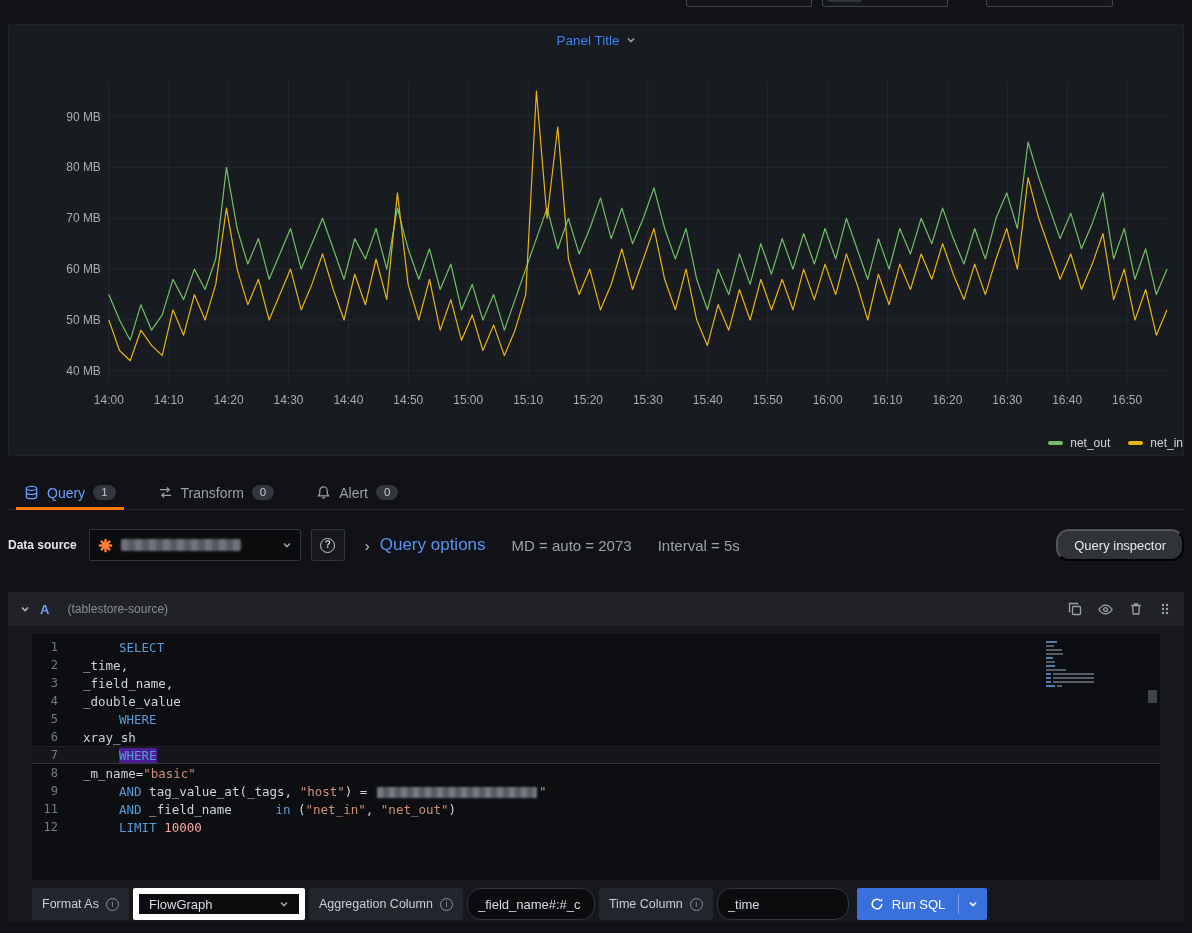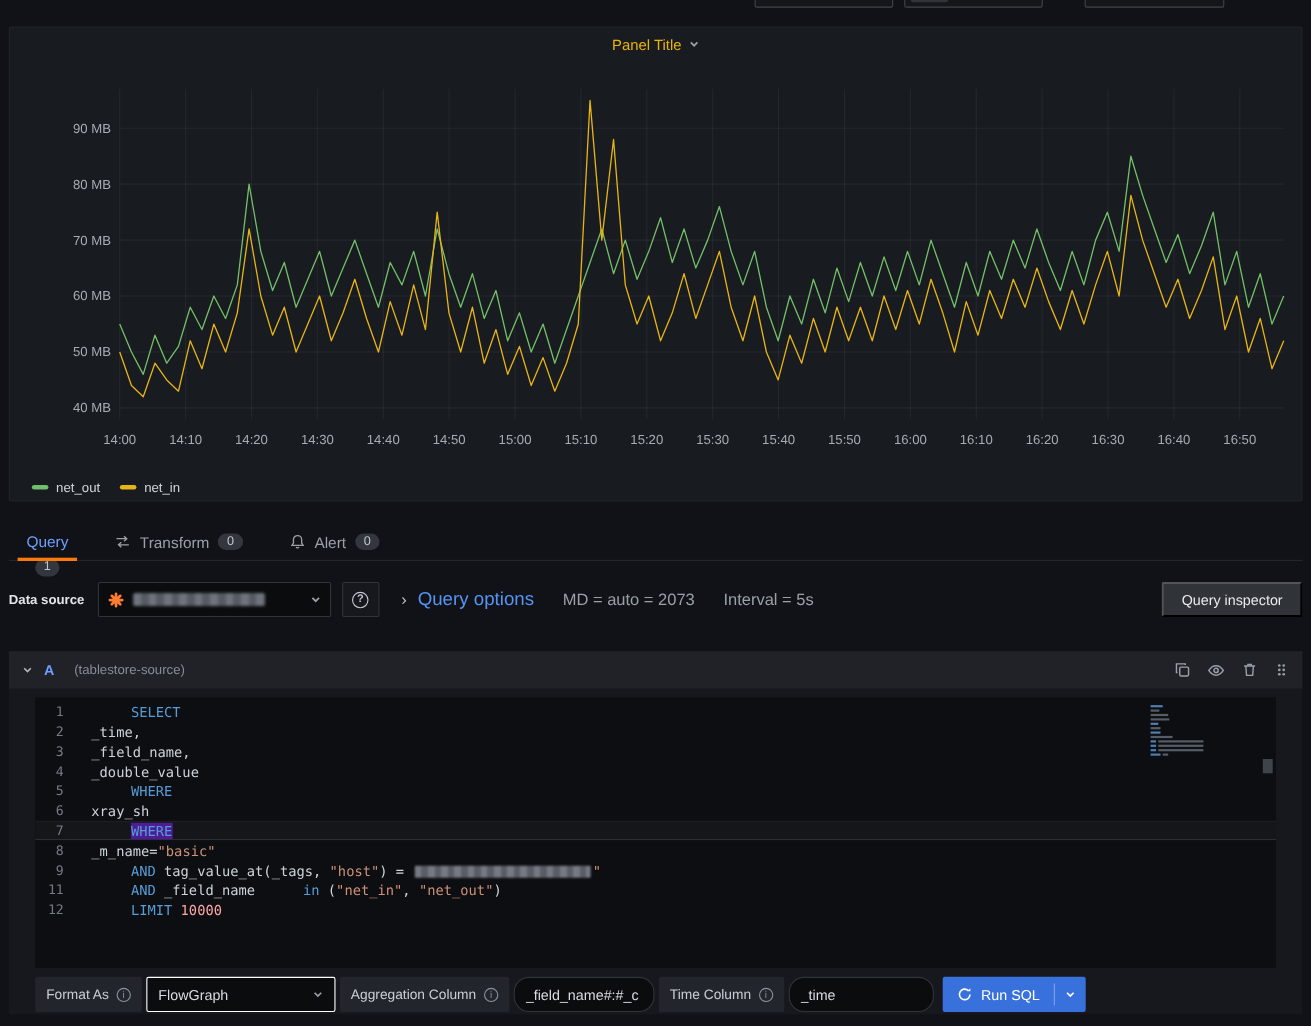--- a/index.html
+++ b/index.html
@@ -7,48 +7,48 @@
   body { background:#111217; font-family:"Liberation Sans",sans-serif; color:#d8dce3; position:relative; }
   .content { padding:0 8px; }
 
   
   .top-frag { position:absolute; top:-24px; height:31px; border:1px solid #40444c; background:#141619; border-radius:2px; }
   .top-frag .frag-fill { position:absolute; left:5px; top:4px; bottom:4px; width:34px; background:#31343b; border-radius:2px; }
 
   
   .panel { margin-top:24px; background:#181b1f; border:1px solid #222428; border-radius:2px; height:432px; display:flex; flex-direction:column; }
   .panel-header { height:30px; display:flex; align-items:center; justify-content:center; gap:6px; cursor:pointer; }
-  .panel-title { font-size:13.5px; font-weight:500; color:#eab308; }
+  .panel-title { font-size:13.5px; font-weight:500; color:#3b82f6; }
   .panel-header .chev { color:#9aa0a8; }
   .chart-wrap { flex:1; position:relative; }
   .chart-wrap svg { display:block; }
-  .legend-row { height:24px; display:flex; align-items:center; gap:18px; padding-left:20px; }
+  .legend-row { height:24px; display:flex; align-items:center; gap:18px; padding-left:20px;justify-content:flex-end; }
   .legend-item { display:flex; align-items:center; gap:7px; font-size:12px; color:#d2d6db; cursor:pointer; }
   .legend-swatch { width:15px; height:4px; border-radius:2px; }
 
   
   .tabbar { margin-top:20px; height:34px; display:flex; align-items:stretch; border-bottom:1px solid #23262b; padding-left:8px; }
   .tab { position:relative; display:flex; align-items:center; gap:8px; padding:0 8px; margin-right:26px; font-size:14px; color:#9aa0a8; cursor:pointer; }
   .tab svg { stroke:currentColor; fill:none; stroke-width:1.3; }
-  .tab.active { color:#6e9fff;flex-direction:column; }
+  .tab.active { color:#6e9fff; }
   .tab.active::after { content:""; position:absolute; left:0; right:0; bottom:-1px; height:3px; background:#ff780a; }
   .tab-badge { background:#33363d; color:#c2c7cd; border-radius:9px; font-size:11.5px; padding:2px 8px; line-height:1; }
 
   
   .ds-row { margin-top:18px; height:34px; display:flex; align-items:center; gap:10px; }
   .ds-label { font-size:12px; font-weight:700; color:#e2e5e9; margin-right:2px; }
   .ds-picker { width:212px; height:32px; background:#0b0c0e; border:1px solid #2f343b; border-radius:2px; display:flex; align-items:center; gap:8px; padding:0 8px; cursor:pointer; }
   .ds-redacted { width:120px; height:12px; border-radius:2px; background:repeating-linear-gradient(90deg,#6e737c 0 7px,#565b63 7px 14px); filter:blur(1.3px); }
   .ds-picker .chev { margin-left:auto; color:#9aa0a8; }
   .help-btn { width:34px; height:32px; border:1px solid #2f343b; border-radius:2px; background:#16181d; display:flex; align-items:center; justify-content:center; cursor:pointer; }
   .q-circle { width:15px; height:15px; border:1.4px solid #c3c8cf; border-radius:50%; color:#c3c8cf; font-size:10px; line-height:12px; text-align:center; font-weight:700; }
   .chev-right { color:#c3c8cf; font-size:15px; margin-left:10px; }
   .q-options { color:#5794f2; font-size:17px; font-weight:500; cursor:pointer; }
   .ds-meta { color:#9aa0a8; font-size:15px; margin-left:16px; }
-  .inspector-btn { margin-left:auto; height:32px; padding:0 16px; background:#303338; border-radius:2px; color:#e8eaed; font-size:13px; display:flex; align-items:center; cursor:pointer; }
+  .inspector-btn { margin-left:auto; height:32px; padding:0 16px; background:#303338; border-radius:13px; color:#e8eaed; font-size:13px; display:flex; align-items:center; cursor:pointer; }
 
   
   .query-card { margin-top:30px; background:#16181d; border-radius:2px; padding-bottom:2px; }
   .query-header { height:34px; background:#202228; display:flex; align-items:center; padding:0 12px; gap:10px; }
   .query-header .chev { color:#aeb4bb; cursor:pointer; }
   .ref-id { color:#6e9fff; font-weight:700; font-size:13px; }
   .query-subtitle { color:#878d96; font-size:12px; margin-left:8px; }
   .query-actions { margin-left:auto; display:flex; align-items:center; gap:14px; color:#9aa0a8; }
   .query-actions svg { stroke:currentColor; fill:none; stroke-width:1.3; cursor:pointer; }
 
@@ -67,21 +67,21 @@
   .minimap { position:absolute; top:7px; right:62px; width:52px; display:flex; flex-direction:column; gap:2px; }
   .mm-line { height:2px; display:flex; gap:2px; }
   .mm-k { background:#4f7fae; height:2px; }
   .mm-p { background:#565d66; height:2px; }
   .ruler-marker { position:absolute; right:3px; top:56px; width:9px; height:13px; background:#3f444b; }
 
   
   .footer-row { margin-top:8px; display:flex; align-items:center; gap:4px; padding:0 24px; }
   .chip { height:32px; background:#22252b; border-radius:2px; display:flex; align-items:center; gap:7px; padding:0 10px; font-size:12.5px; font-weight:500; color:#c9ced5; }
   .info-i { width:13px; height:13px; border:1px solid #8b919a; border-radius:50%; font-size:9px; line-height:11px; text-align:center; color:#8b919a; cursor:pointer; }
-  .f-select { width:172px; height:32px; background:#0b0c0e; border:1px solid #ffffff; border-radius:2px; color:#d8dce3; font-size:13px; padding:0 10px; display:flex; align-items:center; justify-content:space-between; cursor:pointer; }
+  .f-select { width:172px; height:32px; background:#0b0c0e; border:6px solid #ffffff; border-radius:2px; color:#d8dce3; font-size:13px; padding:0 10px; display:flex; align-items:center; justify-content:space-between; cursor:pointer; }
   .f-select .chev { color:#9aa0a8; }
   .f-input { height:32px; background:#0b0c0e; border:1px solid #2f343b; border-radius:14px; color:#d8dce3; font-size:13px; padding:0 10px; font-family:"Liberation Sans",sans-serif; }
   .f-input.agg { width:128px; }
   .f-input.time { width:132px; }
   .run-btn { margin-left:4px; height:32px; background:#3871dc; border-radius:2px; display:flex; align-items:stretch; color:#fff; cursor:pointer; }
   .run-main { display:flex; align-items:center; gap:8px; padding:0 13px; font-size:13px; font-weight:500; }
   .run-divider { width:1px; background:rgba(255,255,255,0.35); margin:6px 0; }
   .run-caret { width:28px; display:flex; align-items:center; justify-content:center; }
   .run-caret .chev { color:#fff; }
 

